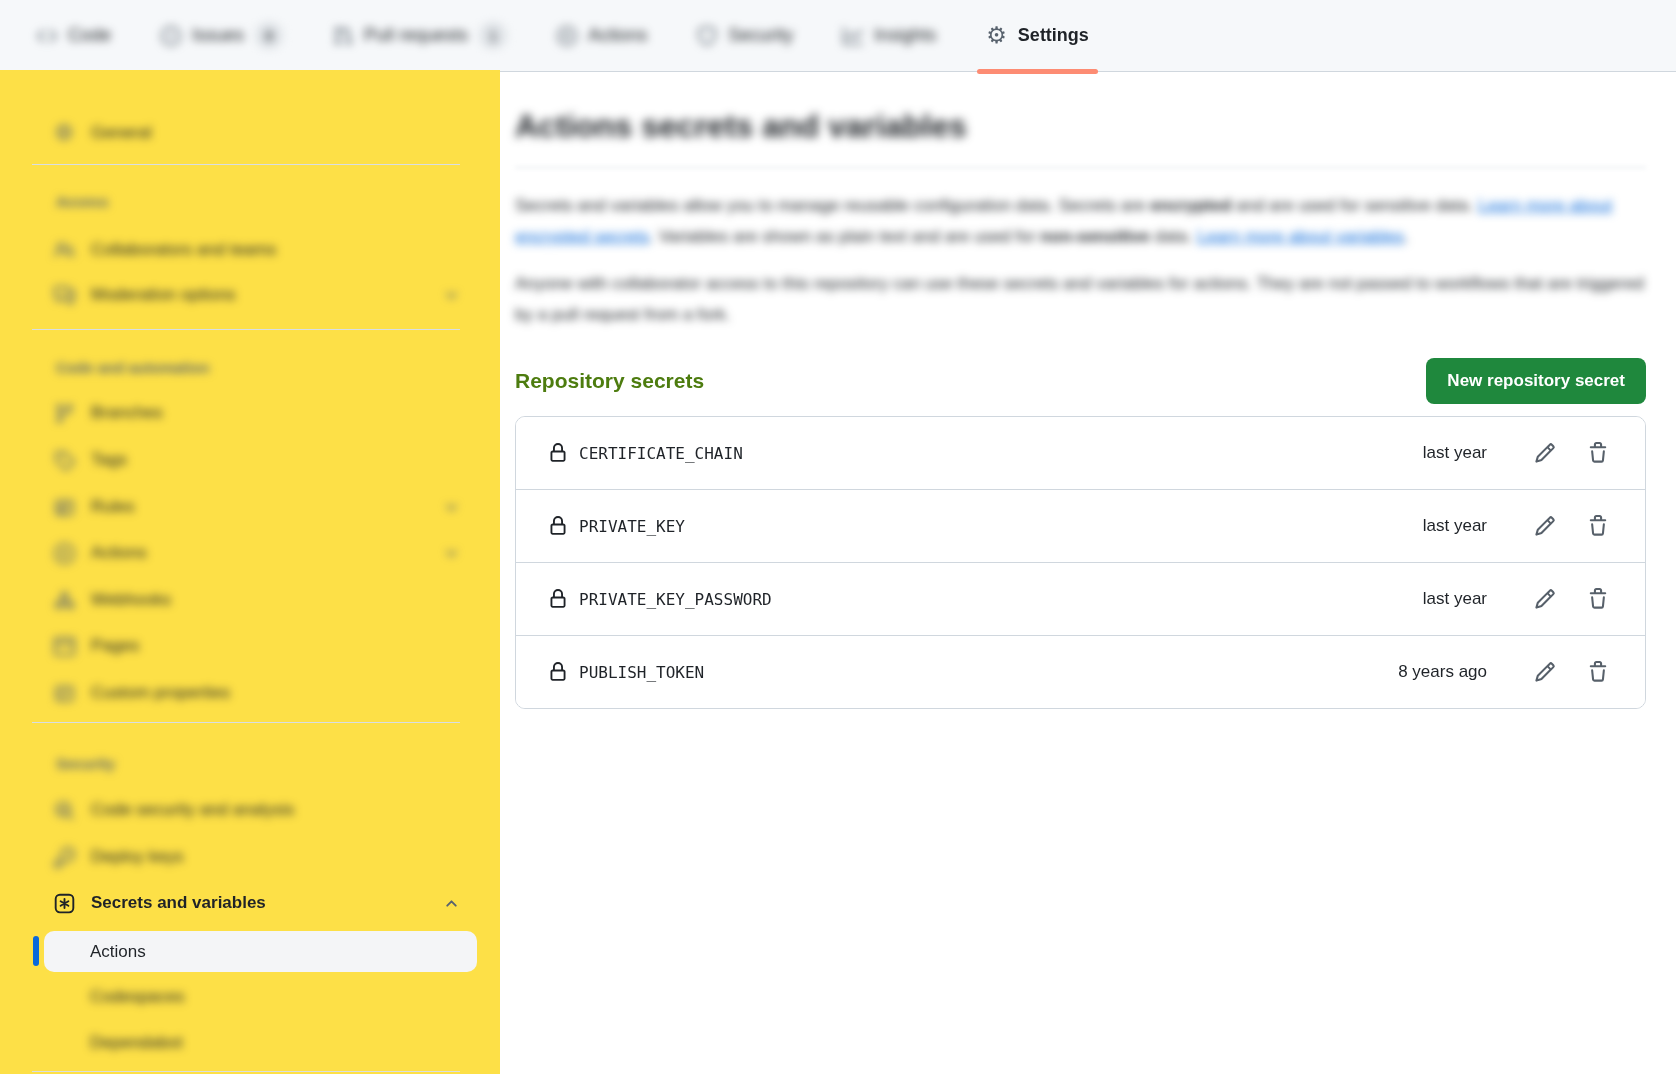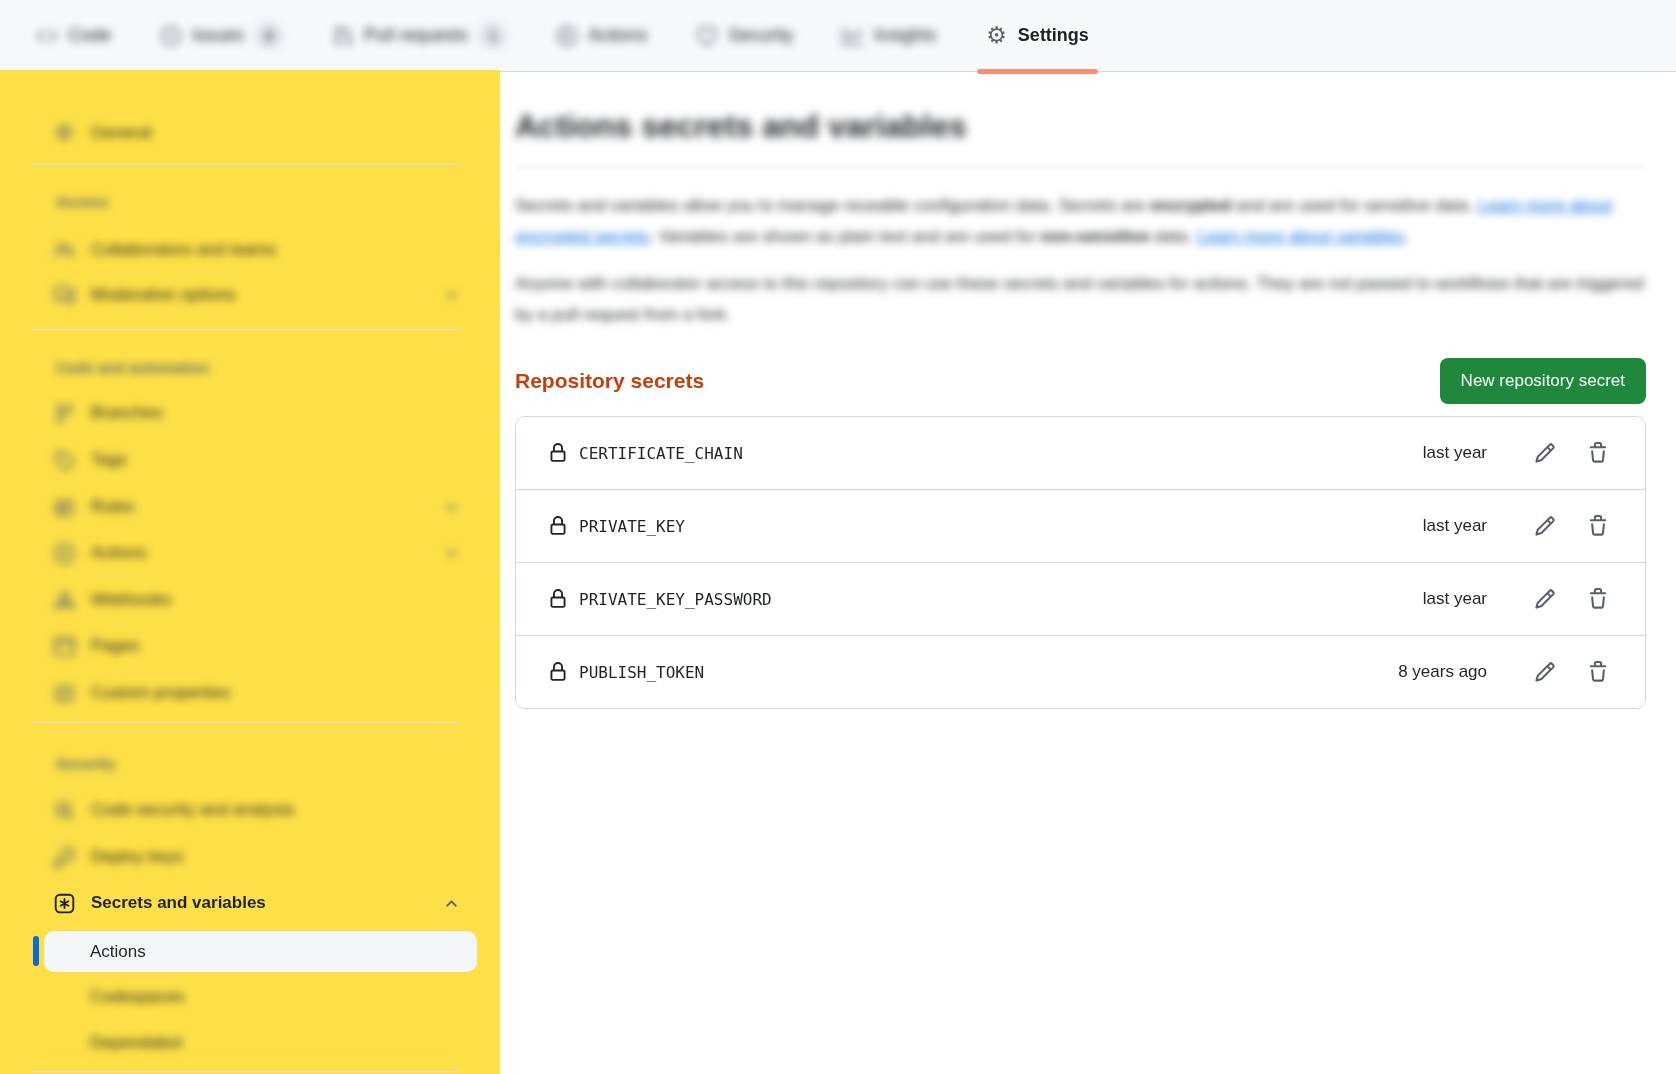--- a/index.html
+++ b/index.html
@@ -77,23 +77,23 @@
   .desc b{font-weight:700;}
 
   .tabnav{margin-top:36px;display:flex;border-bottom:1px solid #d0d7de;}
   .tab{padding:16px 27px;font-size:18px;color:#454c54;cursor:pointer;}
   .tab.active{
     color:#1f2328;background:#fff;border:1px solid #d0d7de;border-bottom:none;
     border-radius:8px 8px 0 0;margin-bottom:-1px;
   }
 
   .sec-head{margin-top:28px;display:flex;align-items:center;}
-  .sec-title{font-size:21px;font-weight:700;color:#c2410c;}
+  .sec-title{font-size:21px;font-weight:700;color:#4d7c0f;}
   .btn-green{
-    margin-left:auto;background:#1f883d;color:#fff;font-size:17px;font-weight:400;
+    margin-left:auto;background:#1f883d;color:#fff;font-size:17px;font-weight:700;
     padding:13px 21px;border:none;border-radius:8px;cursor:pointer;font-family:inherit;
   }
 
   .secrets-table{margin-top:12px;border:1px solid #d0d7de;border-radius:10px;overflow:hidden;}
   .t-head{
     height:48px;background:#f6f8fa;border-bottom:1px solid #d0d7de;
     display:flex;align-items:center;padding:0 158px 0 32px;box-sizing:border-box;
     font-size:17px;font-weight:700;color:#1f2328;
   }
   .sort-ic{margin-left:10px;color:#1f2328;}

